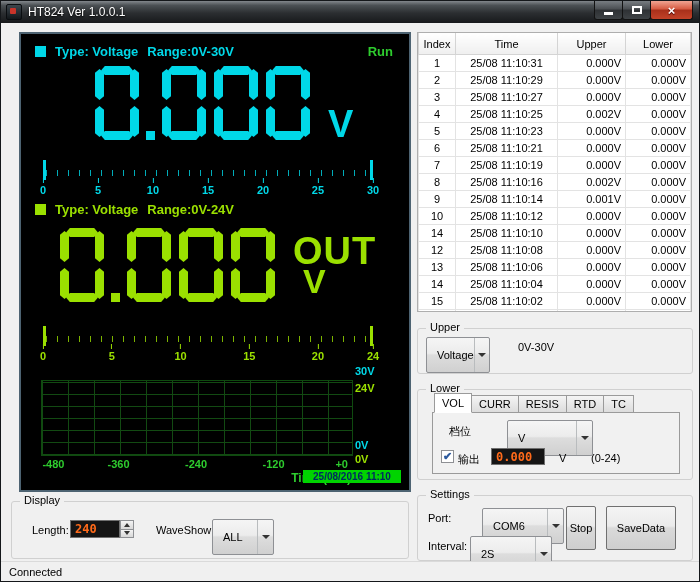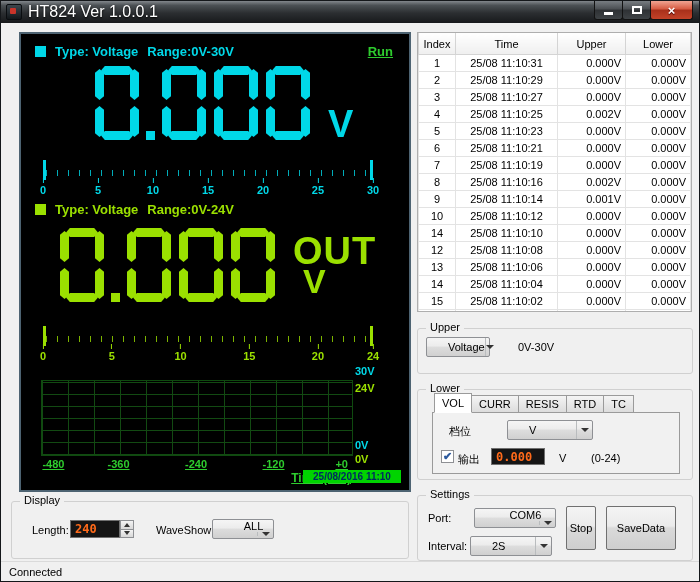--- a/index.html
+++ b/index.html
@@ -10,39 +10,39 @@
   }
   
   .titlebar{
     position:absolute;left:0;top:0;right:0;height:22px;
     background:linear-gradient(#82878c 0%,#4b5054 20%,#2b2e31 55%,#17191b 100%);
     display:flex;align-items:center;padding-left:5px;color:#fff;
   }
   .appicon{width:14px;height:14px;border-radius:2px;
     background:linear-gradient(#3d464d,#12171b);border:1px solid #0a0d10;position:relative;}
   .appicon::after{content:"";position:absolute;left:3px;top:3px;width:6px;height:6px;background:#c8342a;border-radius:1px;}
-  .wtitle{margin-left:6px;font-size:16px;text-shadow:0 1px 2px #000;}
+  .wtitle{margin-left:6px;font-size:12px;text-shadow:0 1px 2px #000;}
   .winbtns{position:absolute;right:6px;top:0;display:flex;}
   .wbtn{
     width:29px;height:19px;border:1px solid #121212;border-top:none;margin-left:-1px;
     background:linear-gradient(#787d82,#4a4e52 45%,#2e3134 50%,#3e4245);
     display:flex;align-items:center;justify-content:center;color:#fff;
     border-radius:0 0 3px 3px;box-sizing:border-box;
   }
   .wbtn.close{width:43px;background:linear-gradient(#f0a492,#d65a41 45%,#a8301b 50%,#c24228);}
   .glyph-min{width:9px;height:3px;background:#fff;margin-top:7px;}
   .glyph-max{width:10px;height:8px;border:2px solid #fff;box-sizing:border-box;}
   .glyph-close{font-size:13px;font-weight:bold;line-height:1;text-shadow:0 1px 1px #400;}
   
   .panel{position:absolute;left:18px;top:31px;width:388px;height:456px;background:#000;border:2px solid #4d6372;}
   .typerow{position:absolute;left:14px;display:flex;align-items:center;gap:9px;font-weight:bold;font-size:13px;}
   .typerow .sq{width:11px;height:11px;}
   .c-cyan{color:#00d8e8;}
   .c-green{color:#9be000;}
-  .c-ggreen{color:#2ecc2e;text-decoration:underline;}
+  .c-ggreen{color:#2ecc2e;}
   .run{position:absolute;right:16px;top:10px;font-weight:bold;font-size:13px;}
   .lcd{position:absolute;display:flex;align-items:flex-end;height:74px;}
   .lcd-digit{position:relative;width:44px;height:74px;display:inline-block;margin:0 4px;}
   .seg{position:absolute;background:currentColor;}
   .seg-a,.seg-g,.seg-d{left:6px;right:6px;height:9px;clip-path:polygon(0 50%,12% 0,88% 0,100% 50%,88% 100%,12% 100%);}
   .seg-a{top:0;} .seg-d{bottom:0;}
   .seg-f,.seg-b,.seg-e,.seg-c{width:9px;height:31px;clip-path:polygon(50% 0,100% 12%,100% 88%,50% 100%,0 88%,0 12%);}
   .seg-f{left:0;top:3px;} .seg-b{right:0;top:3px;}
   .seg-e{left:0;bottom:3px;} .seg-c{right:0;bottom:3px;}
   .lcd-dot{width:9px;height:9px;background:currentColor;margin:0 3px;align-self:flex-end;display:inline-block;}
@@ -65,23 +65,23 @@
   .ylab{position:absolute;left:334px;font-size:11px;font-weight:bold;}
   .xlabs{position:absolute;left:20px;top:424px;width:310px;height:12px;}
   .xl{position:absolute;transform:translateX(-50%);font-size:11px;font-weight:bold;}
   .xtitle{position:absolute;left:20px;top:437px;width:310px;text-align:right;font-size:12px;font-weight:bold;}
   .stamp{position:absolute;left:282px;top:436px;width:98px;height:13px;background:#00d400;color:#002a60;
     font-size:10px;font-weight:bold;display:flex;align-items:center;justify-content:center;}
   
   .group{position:absolute;border:1px solid #d0d0d0;border-radius:3px;}
   .glabel{position:absolute;top:-8px;left:8px;background:#f0f0f0;padding:0 4px;font-size:11px;}
   .lbl{position:absolute;font-size:11px;}
-  .combo{position:absolute;height:20px;border:1px solid #8e9094;border-radius:2px;box-sizing:border-box;
+  .combo{position:absolute;height:36px;border:1px solid #8e9094;border-radius:2px;box-sizing:border-box;
     background:linear-gradient(#f5f5f5,#ececec 45%,#dddddd 50%,#d0d0d0);
-    display:flex;align-items:center;padding-left:21px;font-size:11px;}
+    display:flex;align-items:center;padding-left:10px;font-size:11px;}
   .combo .arrow{margin-left:auto;width:15px;align-self:stretch;display:flex;align-items:center;justify-content:center;border-left:1px solid #b9bcbe;}
   .combo .arrow i{width:0;height:0;border-left:4px solid transparent;border-right:4px solid transparent;border-top:4px solid #333;}
   .btn{position:absolute;border:1px solid #707070;border-radius:2px;box-sizing:border-box;
     background:linear-gradient(#f4f4f4,#ebebeb 45%,#dadada 50%,#cecece);
     display:flex;align-items:center;justify-content:center;font-size:11px;}
   .lcdinput{position:absolute;background:#151515;border:1px solid #6f6f6f;box-sizing:border-box;
     color:#ff6a1a;font-family:"DejaVu Sans Mono",monospace;font-weight:bold;font-size:12px;
     display:flex;align-items:center;padding-left:4px;}
   .spinner{position:absolute;width:14px;display:flex;flex-direction:column;}
   .spinbtn{flex:1;border:1px solid #8e9094;background:linear-gradient(#f4f4f4,#d8d8d8);
@@ -274,21 +274,21 @@
     <div class="lcdinput" style="left:58px;top:18px;width:50px;height:18px;">240</div>
     <div class="spinner" style="left:108px;top:18px;height:18px;">
       <div class="spinbtn">
           <i class="tri-up"></i>
         </div>
       <div class="spinbtn">
           <i class="tri-dn"></i>
         </div>
     </div>
     <span class="lbl" style="left:144px;top:22px;">WaveShow</span>
-    <div class="combo" style="left:200px;top:17px;width:62px;flex-direction:column;">
+    <div class="combo" style="left:200px;top:17px;width:62px;">
       <span>ALL</span>
       <span class="arrow">
           <i></i>
         </span>
     </div>
   </div>
 
   <div class="tablewrap">
     <table class="log">
       <colgroup>
@@ -440,21 +440,21 @@
       <span class="lbl" style="left:25px;top:39px;">输出</span>
       <div class="lcdinput" style="left:58px;top:35px;width:54px;height:17px;">0.000</div>
       <span class="lbl" style="left:126px;top:39px;">V</span>
       <span class="lbl" style="left:158px;top:39px;">(0-24)</span>
     </div>
   </div>
 
   <div class="group" style="left:416px;top:494px;width:274px;height:64px;">
     <span class="glabel">Settings</span>
     <span class="lbl" style="left:10px;top:16px;">Port:</span>
-    <div class="combo" style="left:56px;top:12px;width:82px;flex-direction:column;">
+    <div class="combo" style="left:64px;top:12px;width:82px;">
       <span>COM6</span>
       <span class="arrow">
           <i></i>
         </span>
     </div>
     <span class="lbl" style="left:10px;top:44px;">Interval:</span>
     <div class="combo" style="left:52px;top:40px;width:82px;">
       <span>2S</span>
       <span class="arrow">
           <i></i>

